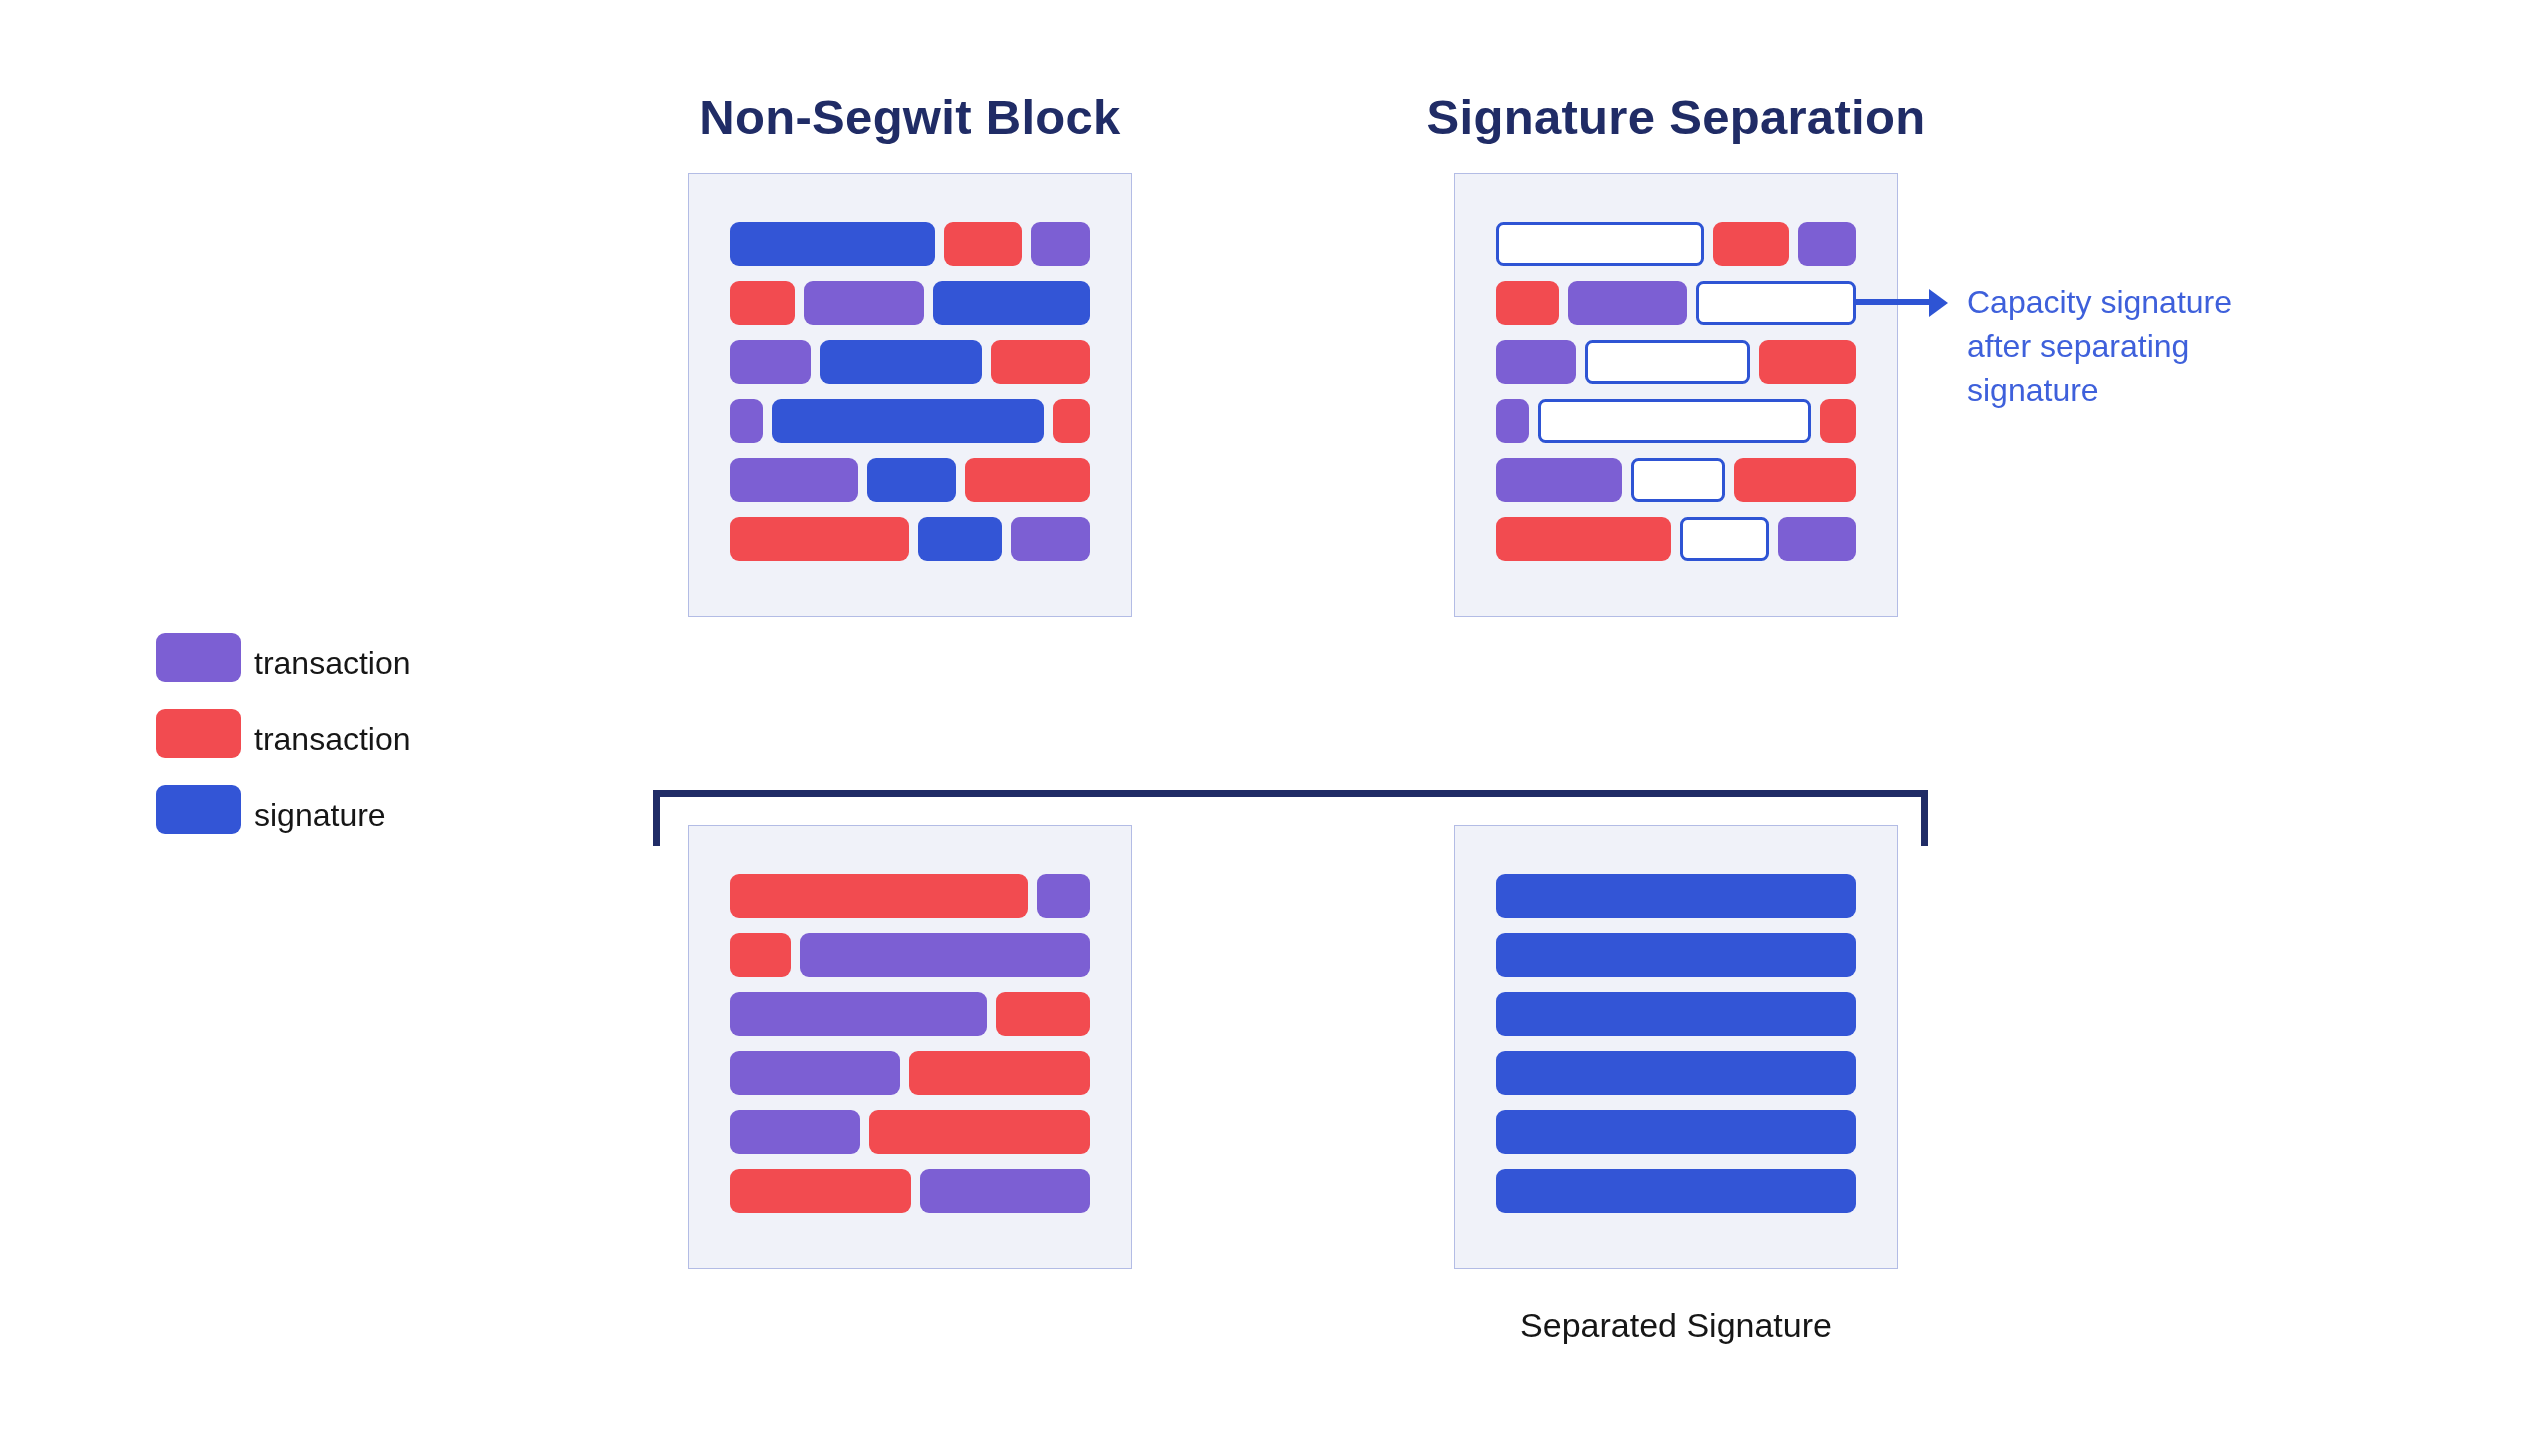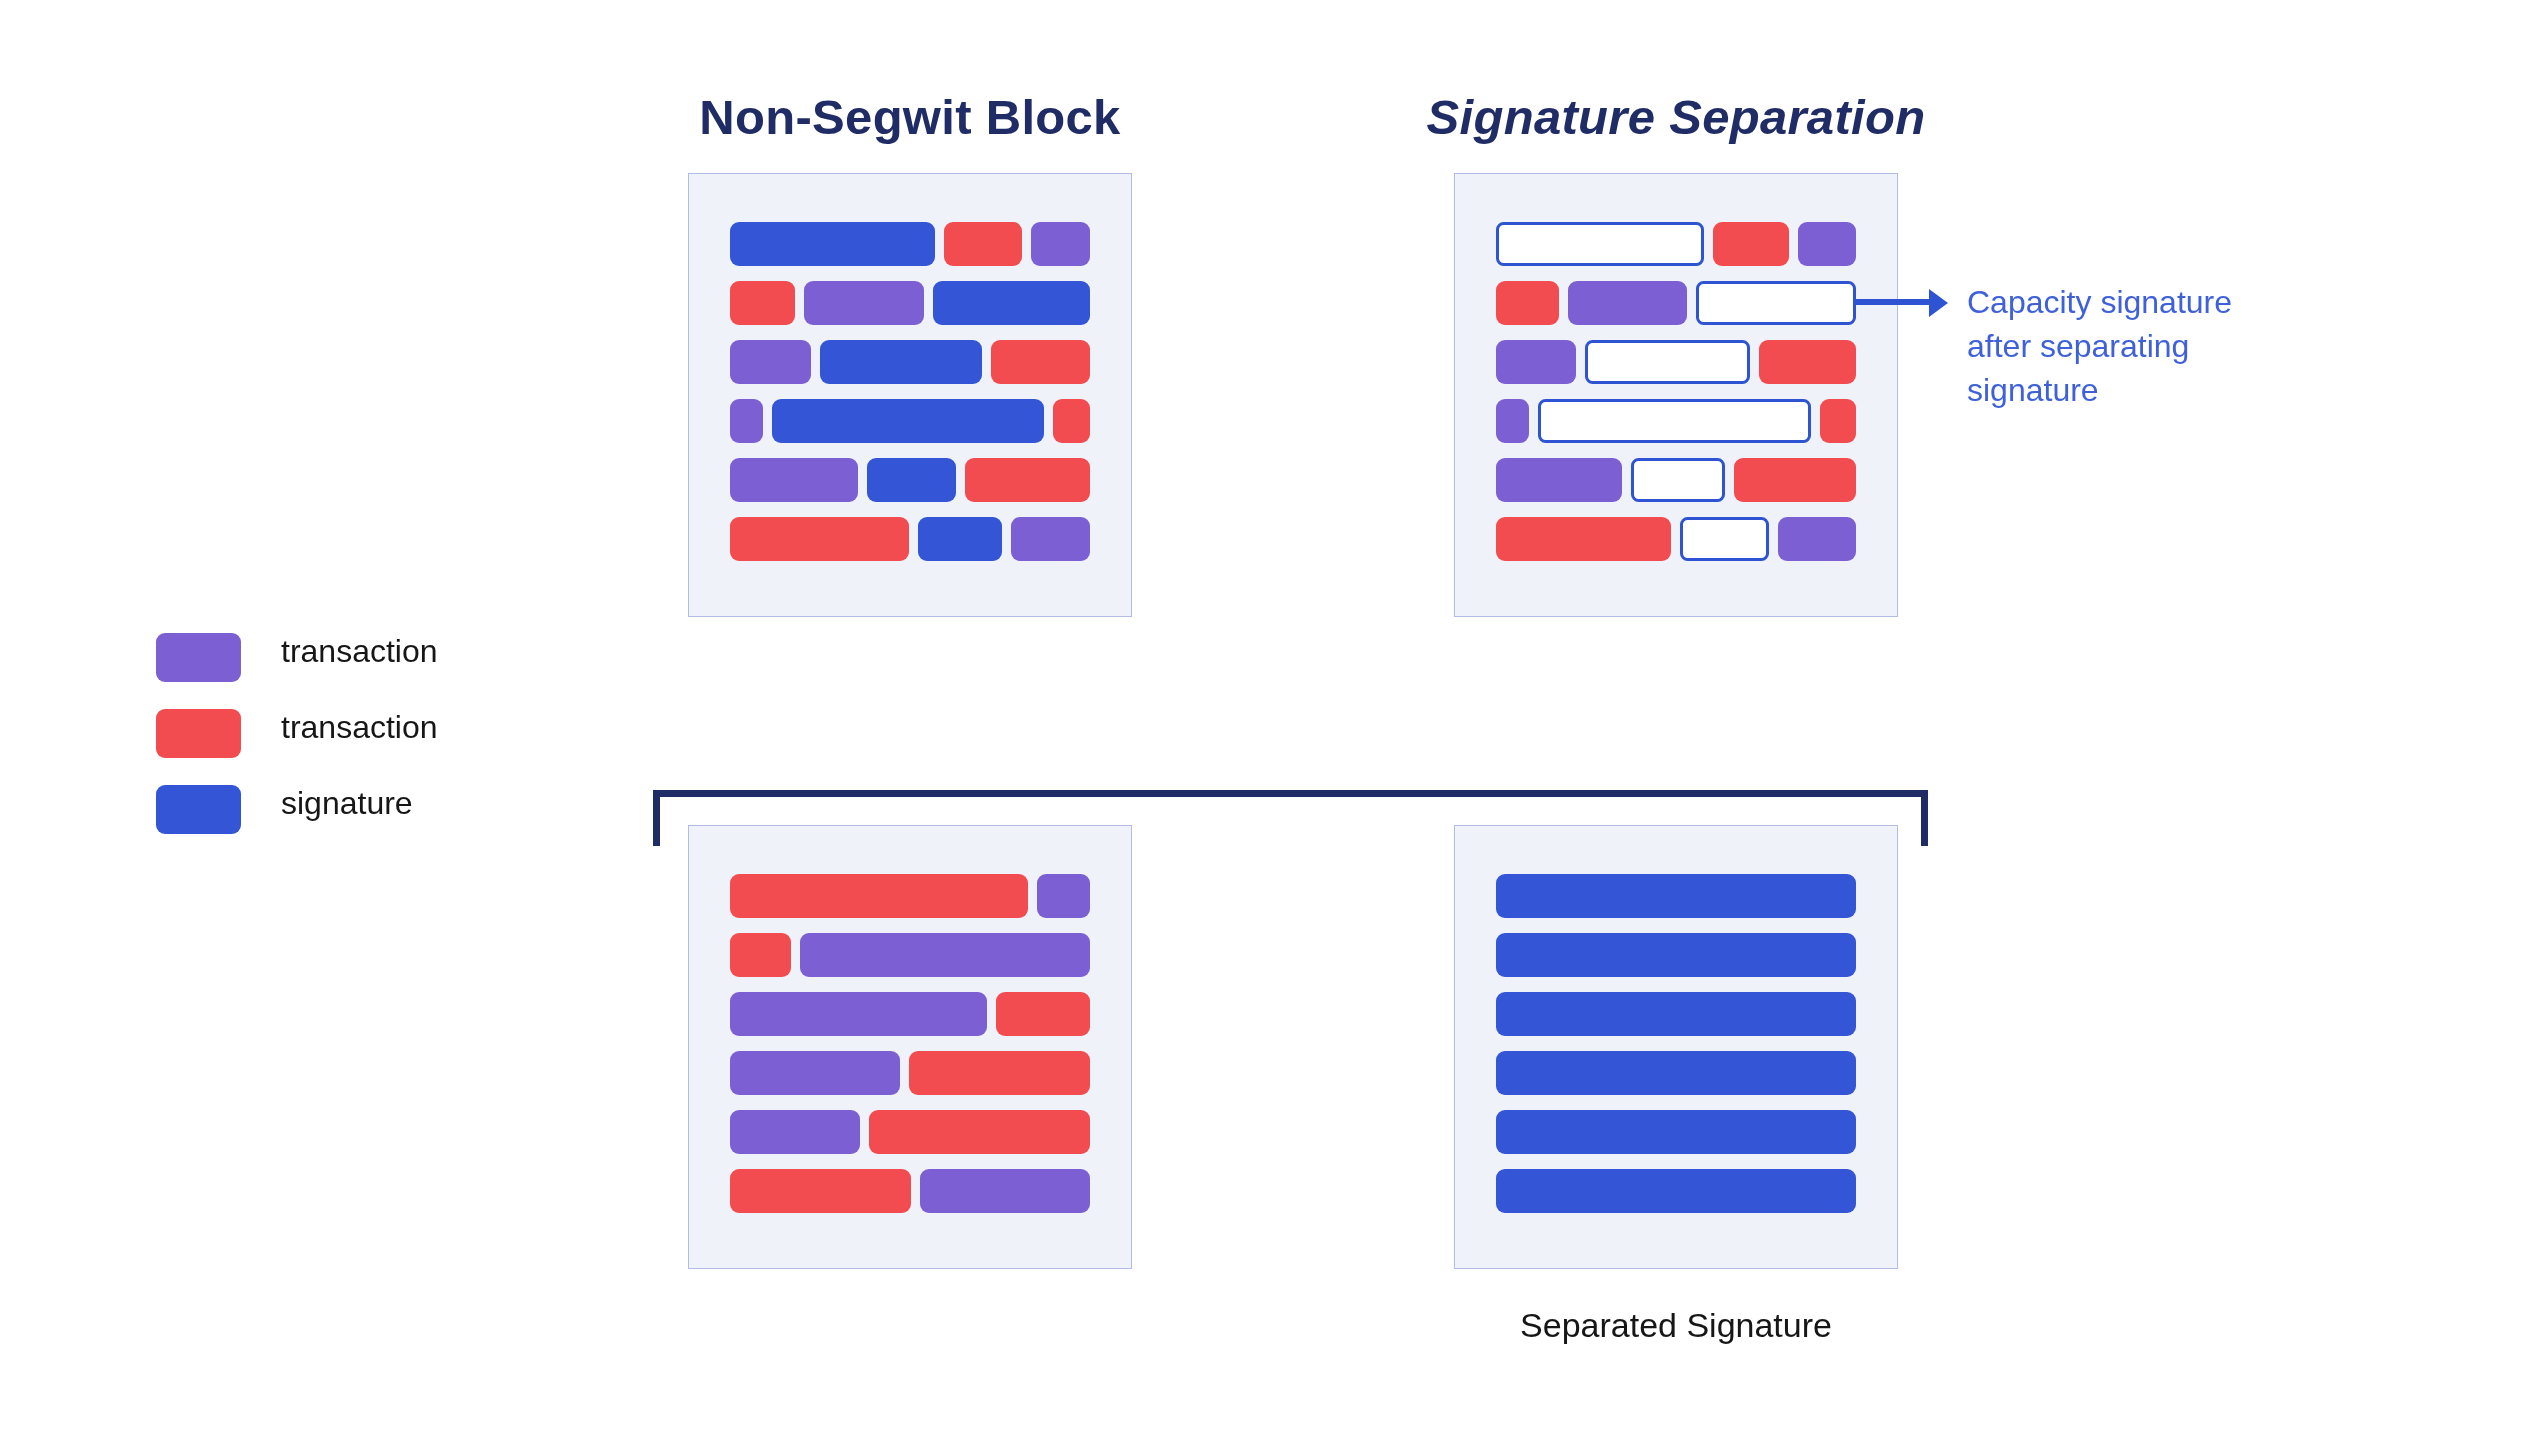--- a/index.html
+++ b/index.html
@@ -13,21 +13,21 @@
   }
   .title {
     position: absolute;
     font-size: 49px;
     font-weight: 700;
     color: var(--c-navy);
     text-align: center;
     letter-spacing: 0.3px;
   }
   #title-non-segwit { left: 593px;  top: 89px;  width: 634px; }
-  #title-sig-sep    { left: 1359px; top: 89px;  width: 634px; font-style: italic; }
+  #title-sig-sep    { left: 1359px; top: 89px;  width: 634px; }
   #title-segwit     { left: 974px; top: 728px; width: 653px; }
 
   .block-box {
     position: absolute;
     width: 444px;
     height: 444px;
     background: var(--c-box_bg);
     border: 1.9px solid var(--c-box_border);
     box-sizing: border-box;
     display: flex;
@@ -45,21 +45,21 @@
   .brick-blue    { background: var(--c-blue); }
   .brick-red     { background: var(--c-red); }
   .brick-purple  { background: var(--c-purple); }
   .brick-outline { background: #ffffff; border: 3.8px solid var(--c-blue_outline); border-radius: 7.6px; }
 
   .legend {
     position: absolute;
     left: 156px; top: 633px;
     display: flex; flex-direction: column; gap: 27px;
   }
-  .legend-item { display: flex; align-items: flex-start; gap: 40px; }
+  .legend-item { display: flex; align-items: flex-end; gap: 13px; }
   .legend-swatch { width: 85px; height: 49px; border-radius: 9px; }
   .legend-label { font-size: 32px; color: var(--c-text_dark); }
 
   .bracket {
     position: absolute;
     left: 653px; top: 790px;
     width: 1275px; height: 56px;
     border-top: 7.6px solid var(--c-navy);
     border-left: 7.6px solid var(--c-navy);
     border-right: 7.6px solid var(--c-navy);

